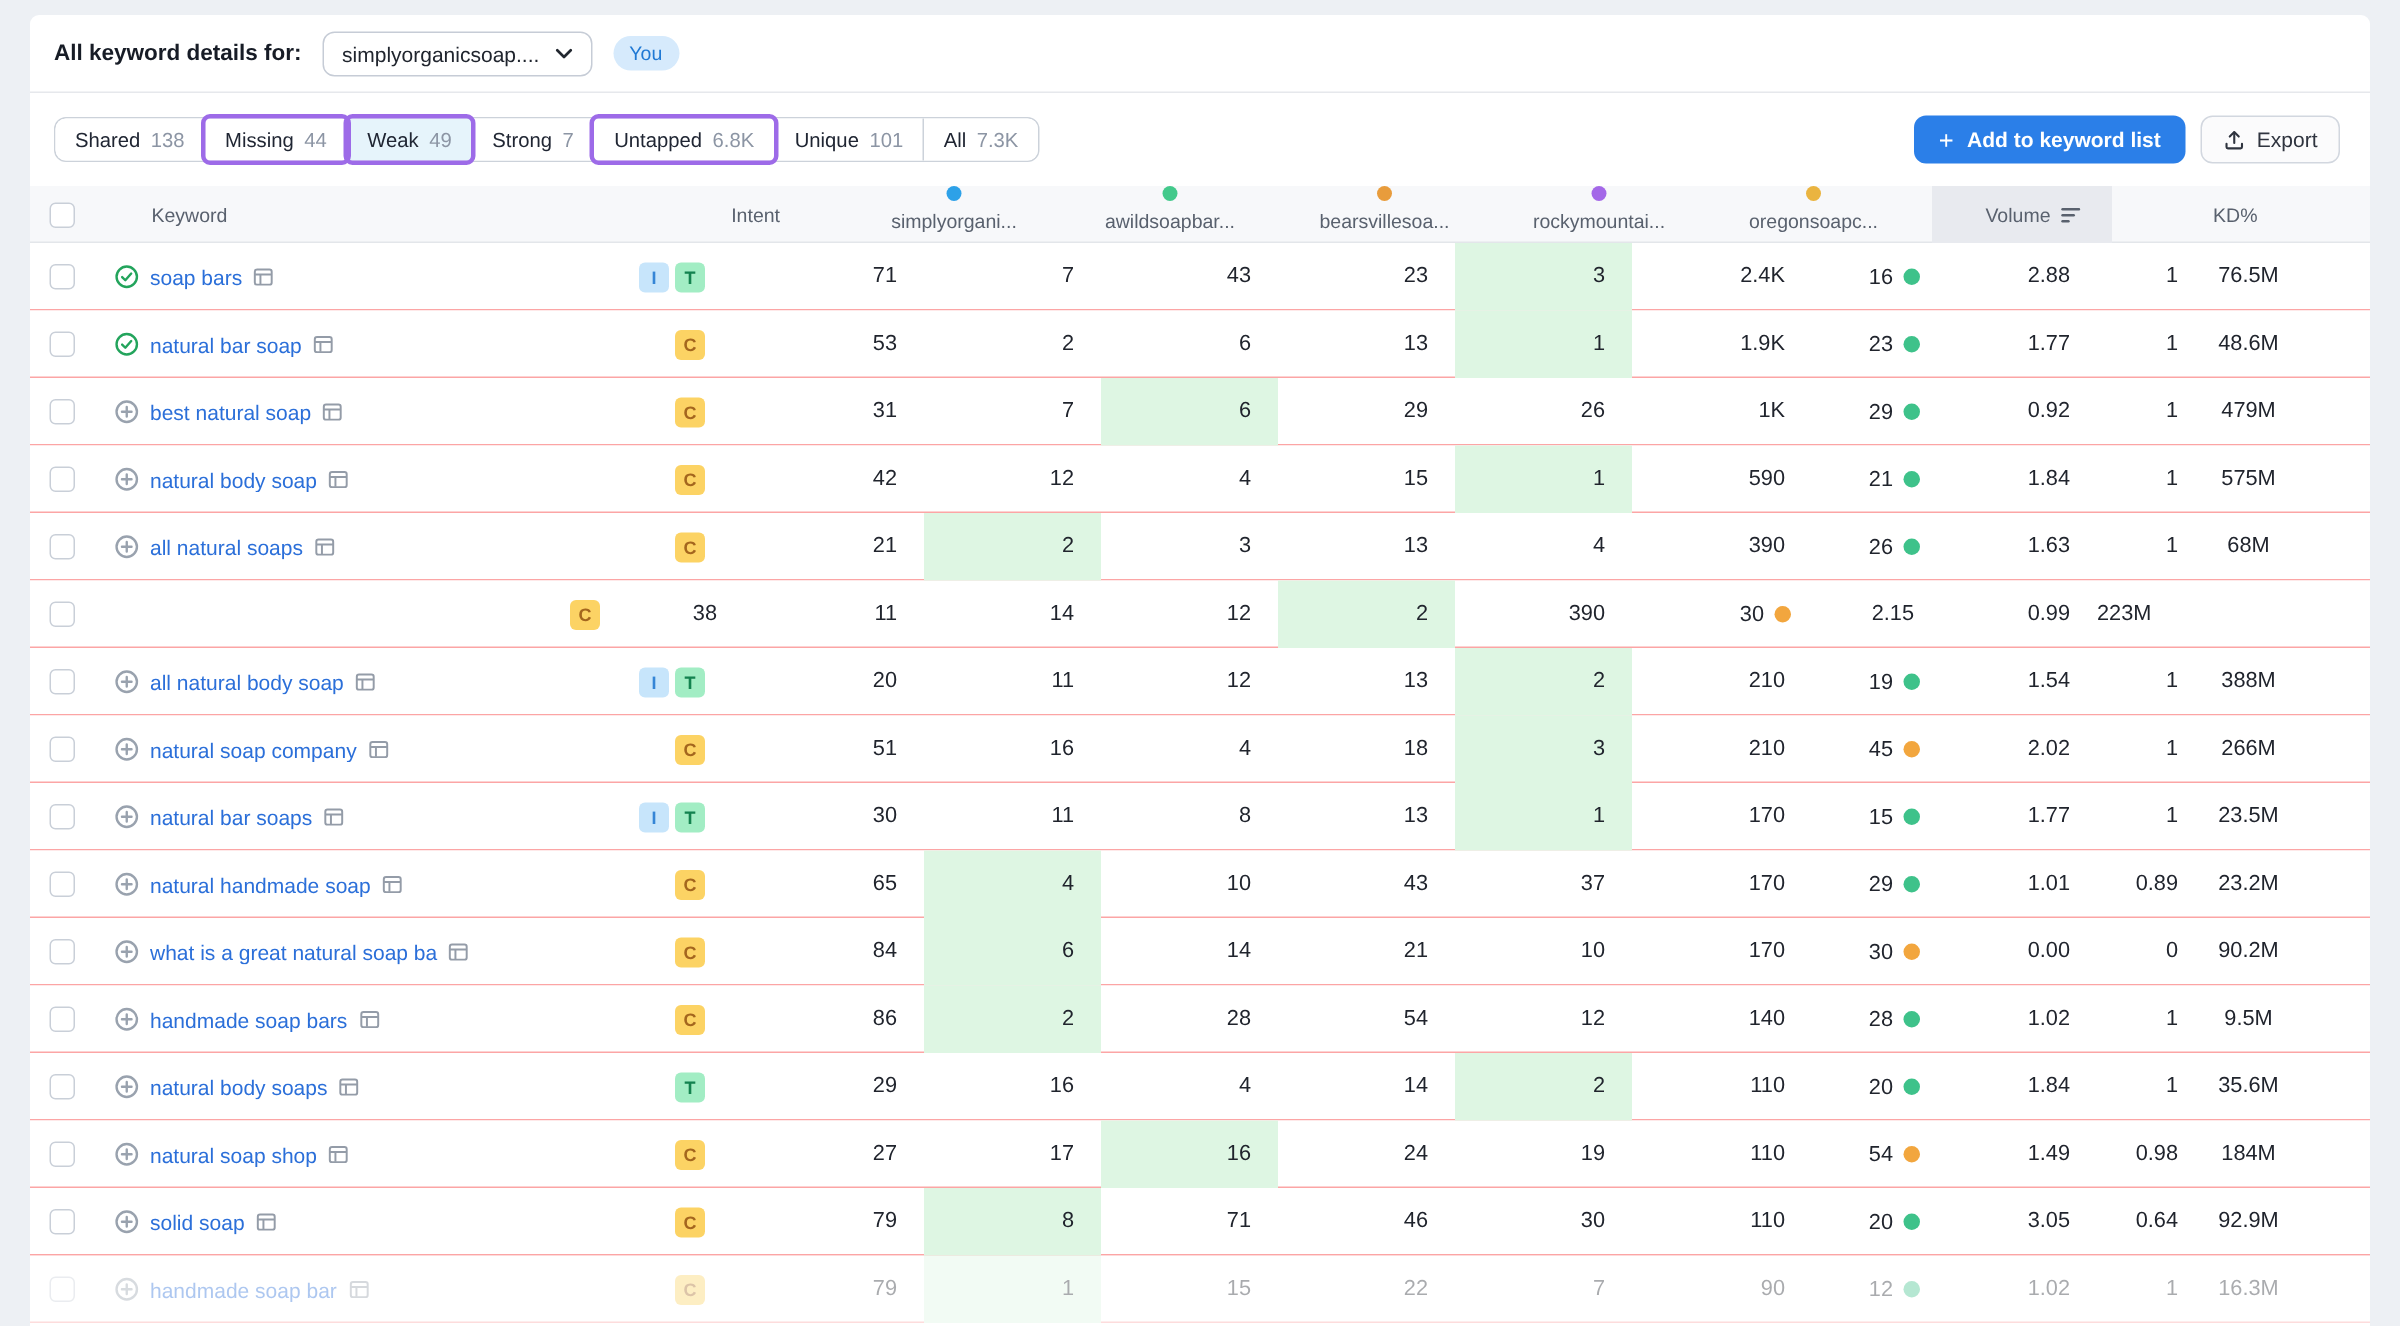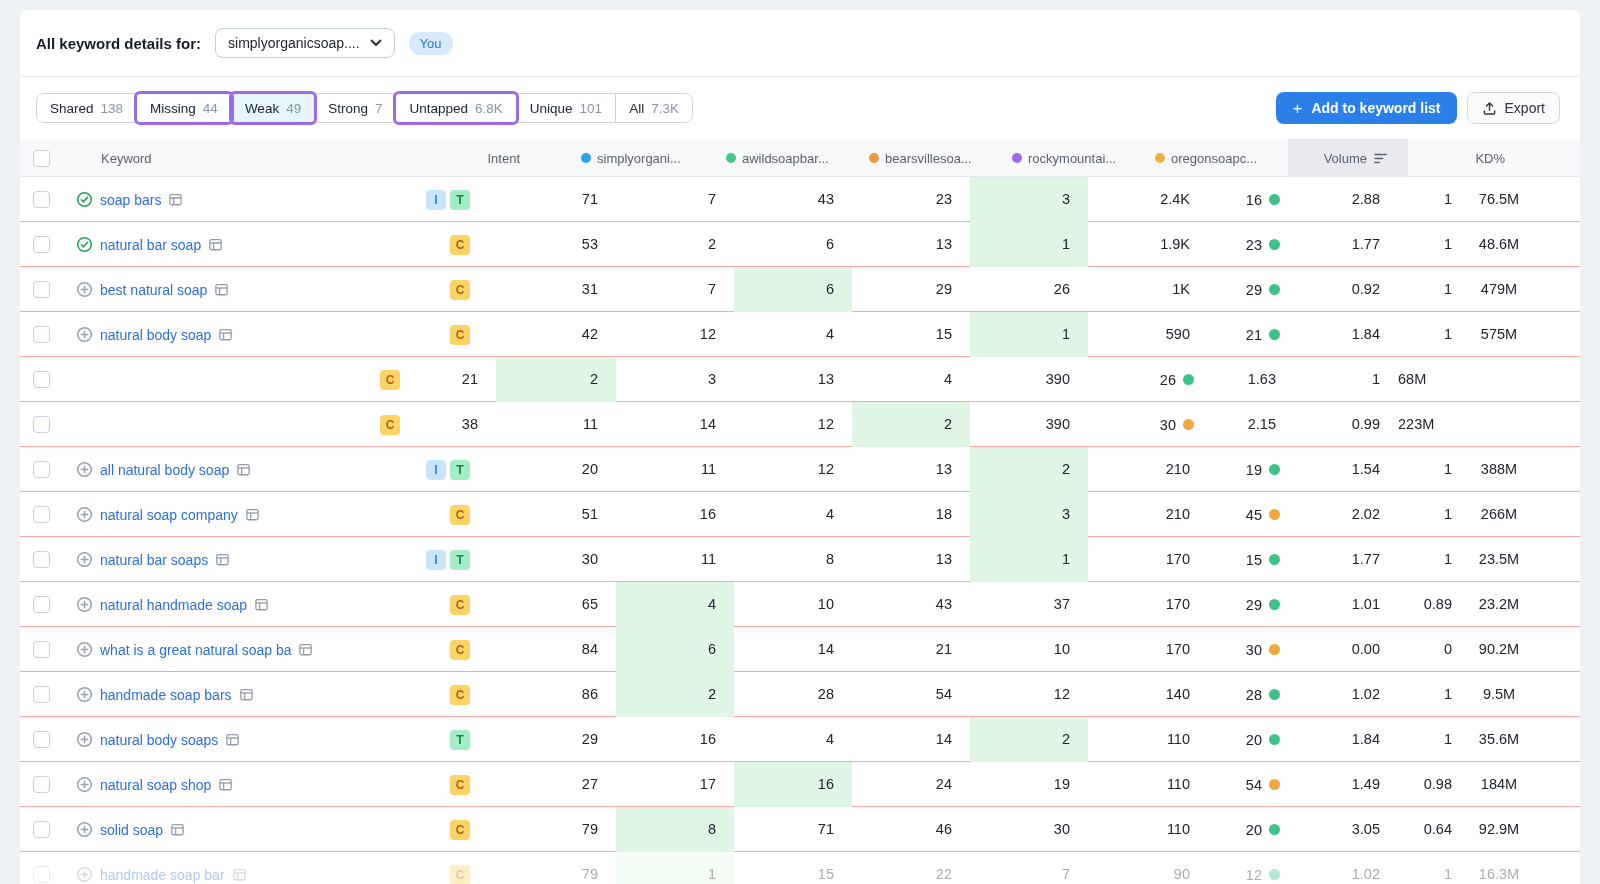--- a/index.html
+++ b/index.html
@@ -3,21 +3,21 @@
 <meta charset="utf-8">
 <style>
   * { margin:0; padding:0; box-sizing:border-box; }
   html,body { width:1600px; height:884px; overflow:hidden; background:#edf0f4;
     font-family:"Liberation Sans","DejaVu Sans",sans-serif; }
 
   .card { position:absolute; left:20px; top:10px; width:1560px; height:874px;
     background:#ffffff; border-radius:6px 6px 0 0; overflow:hidden; }
 
   
-  .card-header { height:67px; display:flex; align-items:center; gap:14px;
+  .card-header { height:52px; display:flex; align-items:center; gap:14px;
     padding:0 16px; border-bottom:1px solid #e6e8ec; }
   .card-title { font-size:15px; font-weight:bold; color:#171c26; }
   .domain-select { display:flex; align-items:center; gap:10px; height:30px;
     padding:0 12px; border:1px solid #c6ccd6; border-radius:8px; background:#fff;
     font-size:14px; color:#20252e; cursor:pointer; }
   .you-badge { background:#d6eafc; color:#2079d4; font-size:13px;
     padding:4px 11px; border-radius:13px; }
 
   
   .toolbar { height:62px; display:flex; align-items:center;
@@ -46,21 +46,21 @@
   
   .grid-row { display:grid;
     grid-template-columns:56px 350px 70px 120px 118px 118px 118px 118px 120px 86px 104px 72px 110px;
     align-items:center; }
   .thead { height:38px; background:#f7f8fa; border-bottom:1px solid #e3e6ea;
     font-size:13px; color:#59616e;gap:25px; }
   .th { height:38px; display:flex; align-items:center; }
   .th.right { justify-content:flex-end; padding-right:21px; }
   .th.results-h { padding-right:38px; }
   .th.kd-h { padding-right:14px;text-align:center; }
-  .th.comp { gap:6px; padding-left:10px; overflow:hidden; white-space:nowrap; }
+  .th.comp { gap:6px; padding-left:10px; overflow:hidden; white-space:nowrap;flex-direction:column; }
   .comp-dot { width:10px; height:10px; border-radius:50%; flex:0 0 auto; }
   .th-check { padding-left:13px; }
   .vol-h { background:#e8eaef; gap:7px; }
 
   .body-row { height:45px; border-bottom:1px solid #fca5a5; background:#fff; }
   .body-row.faded { opacity:.38; }
   .cell-check { padding-left:13px; }
   .checkbox { display:block; width:17px; height:17px; border:1px solid #c9cfd8;
     border-radius:4px; background:#fff; cursor:pointer; }
   .cell-kw { display:flex; align-items:center; gap:7px; overflow:hidden;
@@ -334,20 +334,36 @@
           <span class="kd-dot" style="background:#3ec28a"></span>
         </div>
         <div class="cell-num">1.84</div>
         <div class="cell-num">1</div>
         <div class="cell-num cell-results">575M</div>
       </div>
       <div class="grid-row body-row">
         <div class="cell-check">
           <span class="checkbox"></span>
         </div>
+        <div class="cell-kw">
+          <span>
+            <svg width="17" height="17" viewBox="0 0 16 16">
+              <circle cx="8" cy="8" r="6.4" fill="none" stroke="#99a2ae" stroke-width="1.5"></circle>
+              <path d="M8 5v6M5 8h6" fill="none" stroke="#99a2ae" stroke-width="1.5" stroke-linecap="round"></path>
+            </svg>
+          </span>
+          <a class="kw-link">all natural soaps</a>
+          <span>
+            <svg width="15" height="15" viewBox="0 0 16 16">
+              <rect x="2" y="2.8" width="12" height="10.8" rx="1.6" fill="none" stroke="#949ca8" stroke-width="1.4"></rect>
+              <line x1="2" y1="6.4" x2="14" y2="6.4" stroke="#949ca8" stroke-width="1.4"></line>
+              <line x1="6" y1="6.4" x2="6" y2="13.4" stroke="#949ca8" stroke-width="1.4"></line>
+            </svg>
+          </span>
+        </div>
         <div class="cell-intent">
           <span class="intent-badge" style="background: rgb(252, 211, 100); color: rgb(164, 102, 30);">C</span>
         </div>
         <div class="cell-num">21</div>
         <div class="cell-num hl">2</div>
         <div class="cell-num">3</div>
         <div class="cell-num">13</div>
         <div class="cell-num">4</div>
         <div class="cell-num">390</div>
         <div class="cell-kd">

